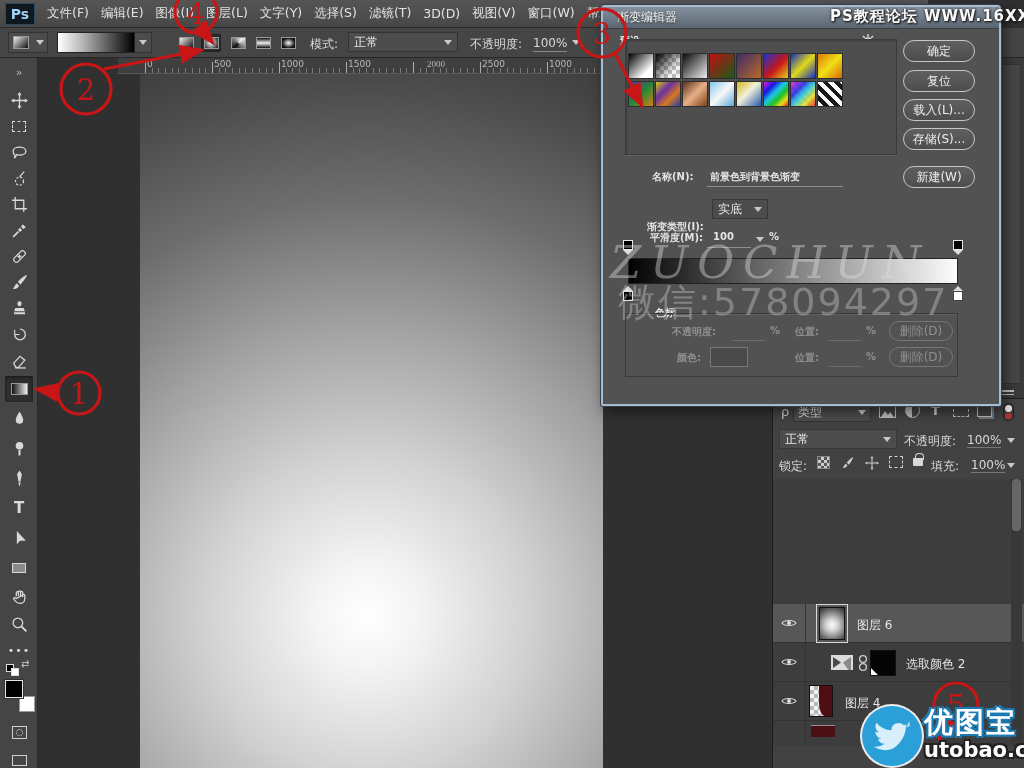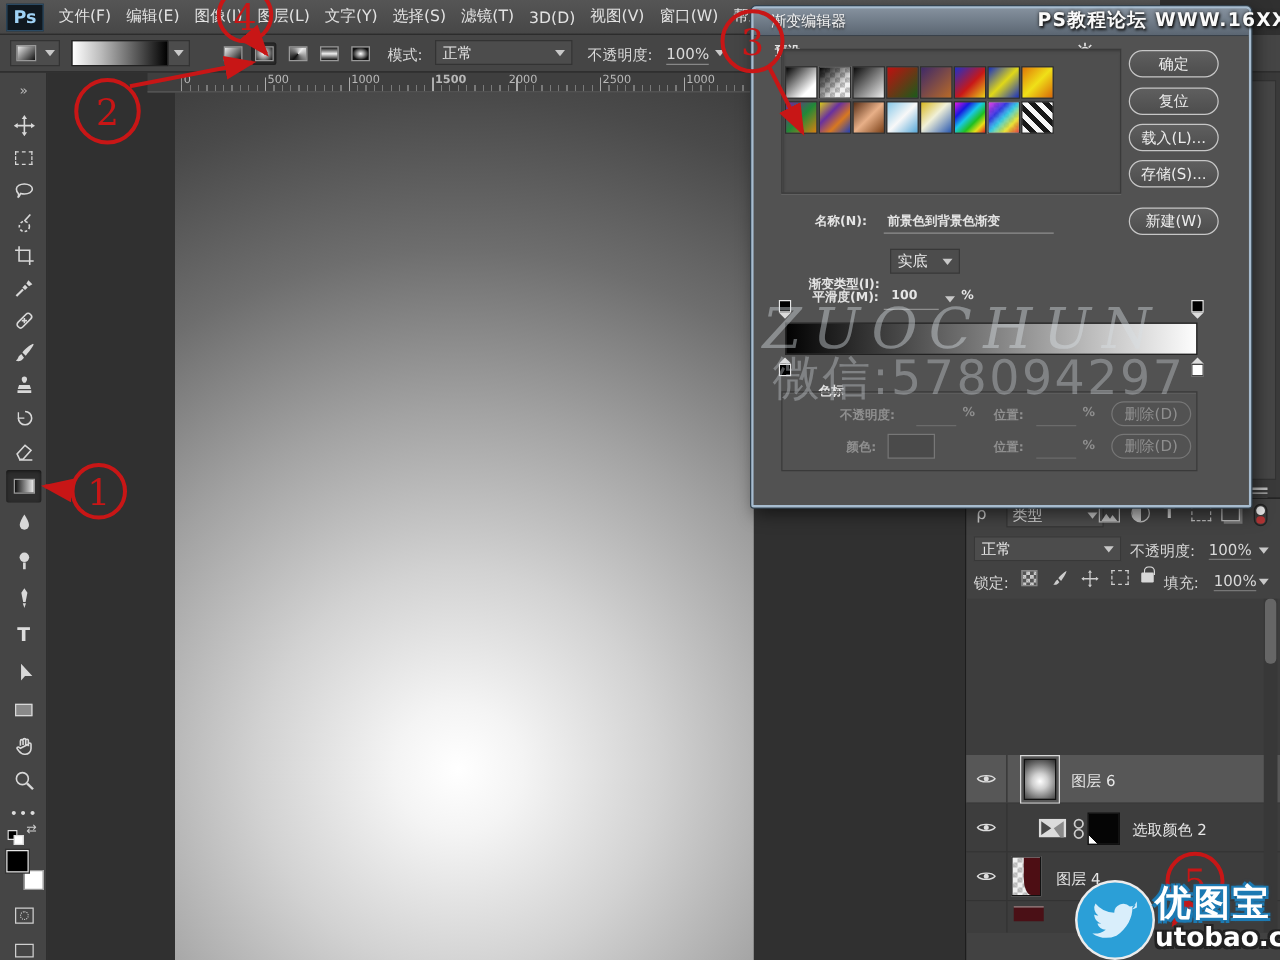--- a/index.html
+++ b/index.html
@@ -332,22 +332,22 @@
     <div class="tool" style="top:690px;">
       <div style="width:15px;height:11px;border:1px solid #cfcfcf;"></div>
     </div>
   </div>
 
   <div class="ruler">
 
   <span class="tick-label" style="left: 29px;">0</span>
       <span class="tick-label" style="left: 96px;">500</span>
       <span class="tick-label" style="left: 163px;">1000</span>
-      <span class="tick-label" style="left: 230px; font-weight: bold;">1500</span>
-      <span class="tick-label" style="left: 289px;">2000</span>
+      <span class="tick-label" style="left: 230px;">1500</span>
+      <span class="tick-label" style="left: 309px; font-family: Liberation Serif, serif;">2000</span>
       <span class="tick-label" style="left: 364px;">2500</span>
       <span class="tick-label" style="left: 431px;">1000</span>
     </div>
   <div class="canvas"></div>
 
   <div class="dockstrip">
     <span class="abs" style="left:3px;top:2px;color:#c8c8c8;font-size:11px;">«</span>
     <span class="abs" style="left:19px;top:2px;color:#c8c8c8;font-size:11px;">×</span>
     <div class="hamb" style="left:10px;top:20px;">
         <i></i>
@@ -358,21 +358,21 @@
     <div class="hamb" style="left:10px;top:362px;">
         <i></i>
         <i></i>
         <i></i>
       </div>
   </div>
 
   <div class="layerspanel">
 
     <span class="lp-icon" style="left:8px;top:5px;font-size:13px;">ρ</span>
-    <div class="filter-dd" style="left:32px;width:78px;align-items:center;">
+    <div class="filter-dd" style="left:20px;width:78px;align-items:center;">
       <span>类型</span>
       <div class="chev"></div>
     </div>
     <div class="abs" style="left:106px;top:5px;width:17px;height:14px;border:1px solid #bbb;display:flex;align-items:flex-end;justify-content:center;">
       <svg width="13" height="8" viewBox="0 0 13 8">
           <path d="M0 8l4-6 3 4 2-3 4 5z" fill="#bbb"></path>
         </svg>
     </div>
     <div class="abs" style="left:132px;top:4px;width:15px;height:15px;border-radius:50%;border:1px solid #bbb;background:linear-gradient(90deg,#bbb 50%,transparent 50%);"></div>
     <span class="abs" style="left:158px;top:4px;color:#ccc;font-weight:bold;font-size:13px;">T</span>

